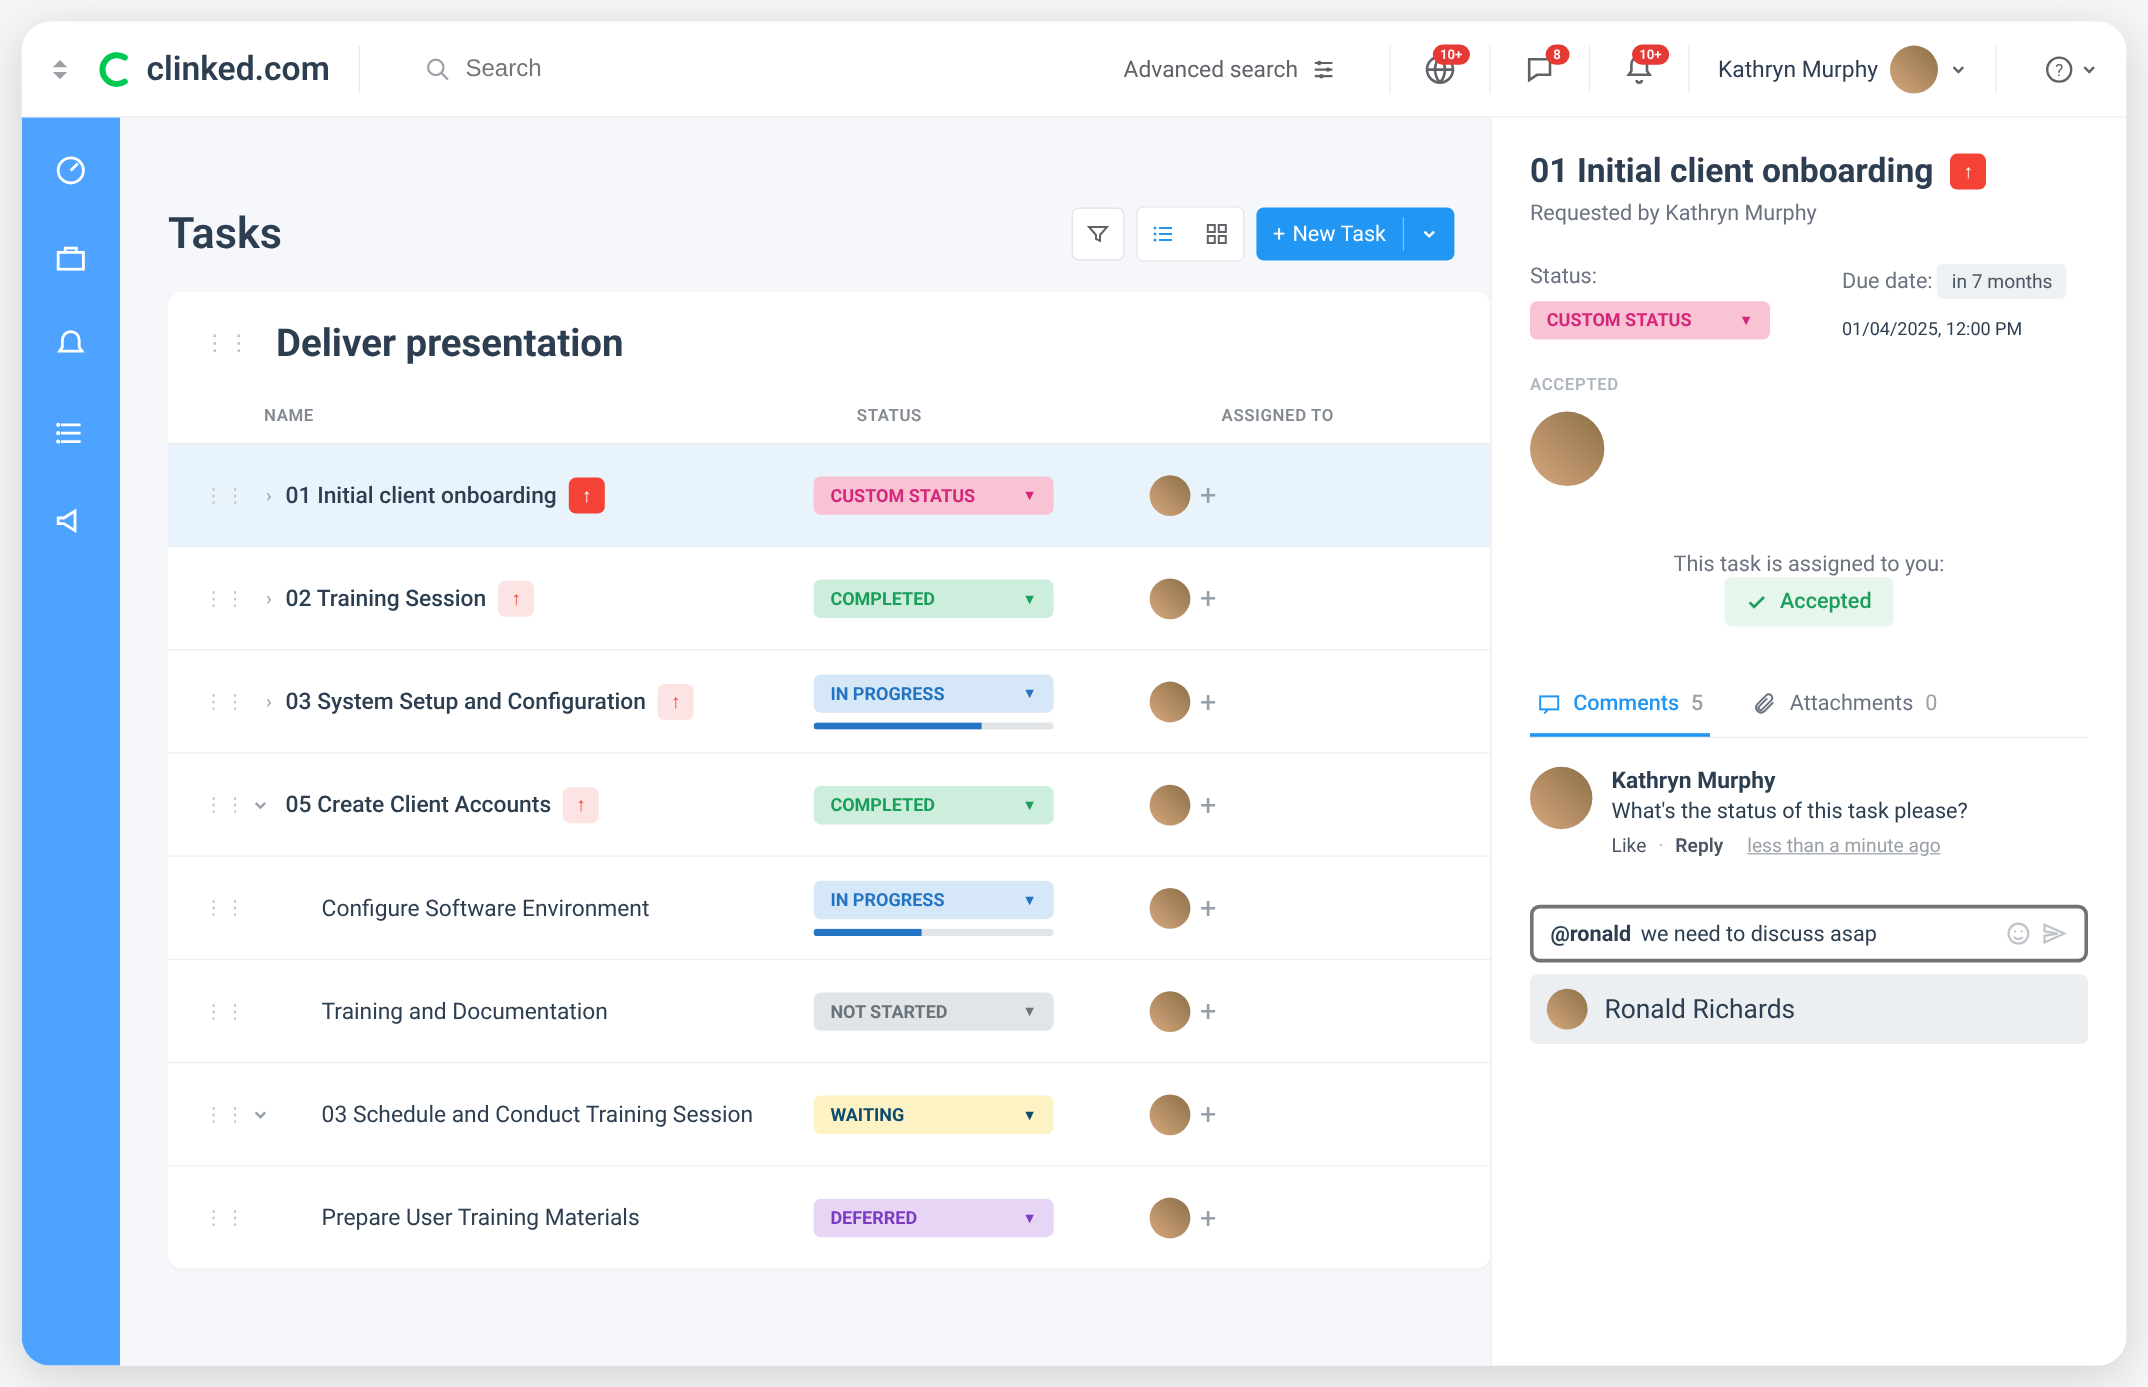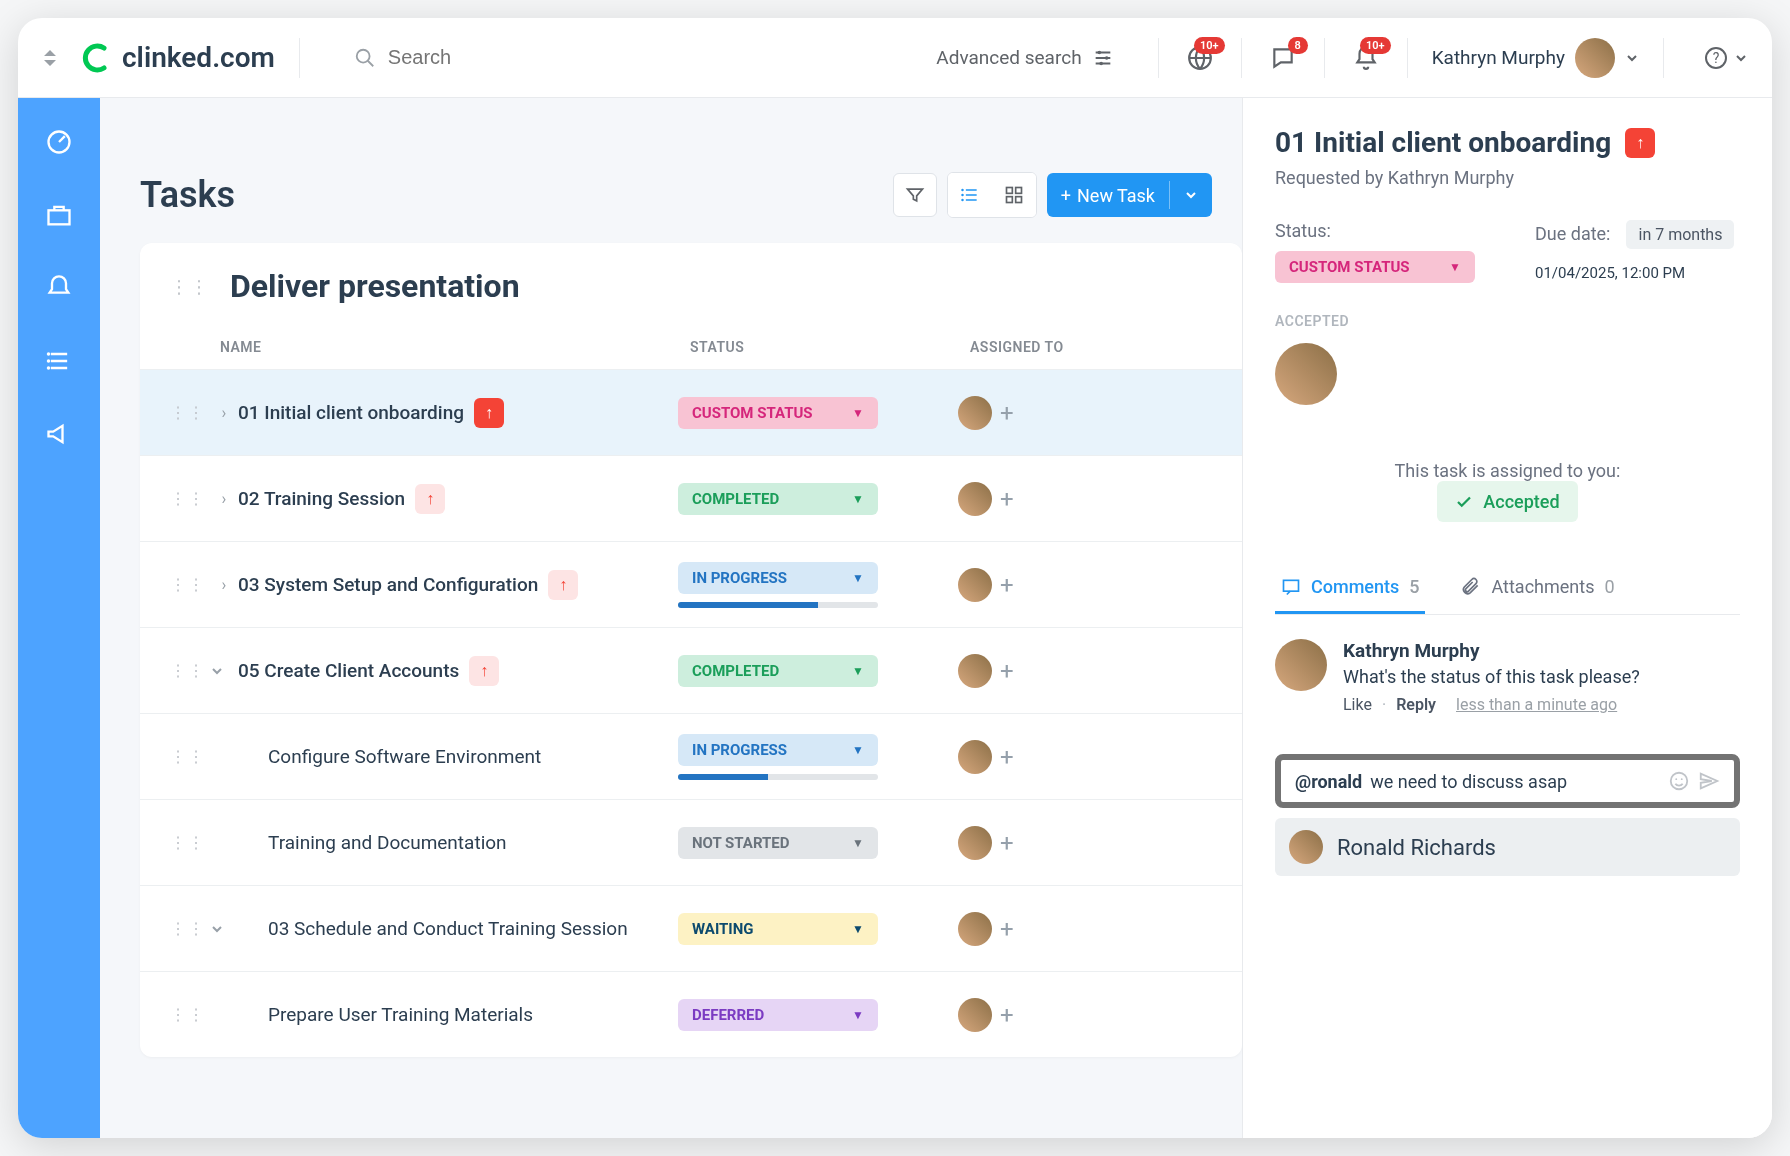--- a/index.html
+++ b/index.html
@@ -32,21 +32,21 @@
 .icon-btn { width: 44px; height: 44px; border: 1px solid #dfe3e8; background: #fff; border-radius: 6px; display: flex; align-items: center; justify-content: center; color: #5f6368; font-size: 20px; cursor: pointer; }
 .icon-btn.active { color: #2196f3; }
 .view-group { display: flex; border: 1px solid #dfe3e8; border-radius: 6px; background: #fff; overflow: hidden; }
 .view-group .icon-btn { border: none; border-radius: 0; }
 .new-task-btn { display: flex; align-items: center; gap: 6px; background: #2196f3; color: #fff; border-radius: 6px; height: 44px; padding: 0 14px; font-size: 18px; cursor: pointer; }
 .new-task-btn .divider { width:1px; height:28px; background: rgba(255,255,255,0.4); margin: 0 8px; }
 .card { background: #fff; border-radius: 12px; margin-top: 25px; box-shadow: 0 1px 3px rgba(0,0,0,0.04); }
 .card-head { display: flex; align-items: center; gap: 20px; padding: 24px 30px; }
 .drag-handle { color: #c0c4c9; font-size: 18px; cursor: grab; letter-spacing: 2px; }
 .section-title { font-size: 32px; font-weight: 700; }
-.table-header { display: flex; padding: 10px 30px 14px; color: #848a92; font-size: 14px; font-weight: 600; letter-spacing: 0.5px; }
+.table-header { display: flex; padding: 10px 30px 14px; color: #848a92; font-size: 14px; font-weight: 600; letter-spacing: 0.5px; gap: 24px; }
 .col-name { flex: 0 0 520px; padding-left: 50px; }
 .col-status { flex: 0 0 280px; }
 .col-assigned { flex: 1; }
 .task-row { display: flex; align-items: center; border-top: 1px solid #eceff1; padding: 18px 30px; min-height: 86px; }
 .task-row.selected { background: #e8f3fb; }
 .task-row .drag { color: #c0c4c9; font-size: 16px; width: 40px; letter-spacing: 2px; cursor: grab; }
 .task-row .chev { color: #98a0a8; width: 28px; text-align: center; cursor: pointer; }
 .task-row .name { font-size: 19px; font-weight: 500; color: #2c3e50; flex: 0 0 440px; display: flex; align-items: center; gap: 10px; }
 .task-row.sub .name { padding-left: 30px; flex: 0 0 440px; font-weight: 400; }
 .task-row.sub { border-left: 0; }
@@ -82,21 +82,21 @@
 .tab { display: flex; align-items: center; gap: 10px; padding: 14px 6px; font-size: 18px; color: #6b7280; cursor: pointer; border-bottom: 3px solid transparent; }
 .tab.active { color: #2196f3; border-bottom-color: #2196f3; font-weight: 500; }
 .tab .count { color: #9aa0a6; }
 .comment { display: flex; gap: 16px; margin-top: 24px; }
 .comment-body { flex: 1; }
 .comment-author { font-weight: 700; font-size: 19px; }
 .comment-text { font-size: 18px; margin-top: 4px; color: #2c3e50; }
 .comment-actions { display: flex; gap: 10px; align-items: center; margin-top: 8px; font-size: 16px; color: #4b5563; }
 .comment-actions .sep { color: #b0b6bd; }
 .comment-time { color: #9aa0a6; text-decoration: underline; }
-.compose { margin-top: 40px; border: 6px solid #737373; border-radius: 8px; padding: 10px 14px; display: flex; align-items: center; gap: 8px; font-size: 18px; }
+.compose { margin-top: 40px; border: 3px solid #737373; border-radius: 8px; padding: 10px 14px; display: flex; align-items: center; gap: 8px; font-size: 18px; }
 .compose .mention { font-weight: 700; }
 .compose-icons { margin-left: auto; display: flex; gap: 8px; color: #c0c4c9; font-size: 20px; }
 .suggest { margin-top: 10px; background: #eceff1; border-radius: 6px; padding: 12px 14px; display: flex; align-items: center; gap: 14px; font-size: 22px; }
 svg { display: block; }
 </style>
 </head>
 <body>
 
 <div class="frame">
   <div class="topbar">
@@ -406,21 +406,21 @@
 
       <div class="detail-meta">
         <div>
           <div class="meta-label">Status:</div>
           <div class="status-pill st-custom">
             <span>CUSTOM STATUS</span>
             <span class="caret">▼</span>
           </div>
         </div>
         <div>
-          <div style="display:flex; gap:16px; align-items:baseline;">
+          <div style="display:flex; gap:4px; align-items:baseline;">
             <span class="meta-label">Due date:</span>
             <span class="due-chip">in 7 months</span>
           </div>
           <div class="due-date">01/04/2025, 12:00 PM</div>
         </div>
       </div>
 
       <div class="accepted-label">ACCEPTED</div>
       <div class="avatar-lg" style="margin-top:14px;"></div>
 

